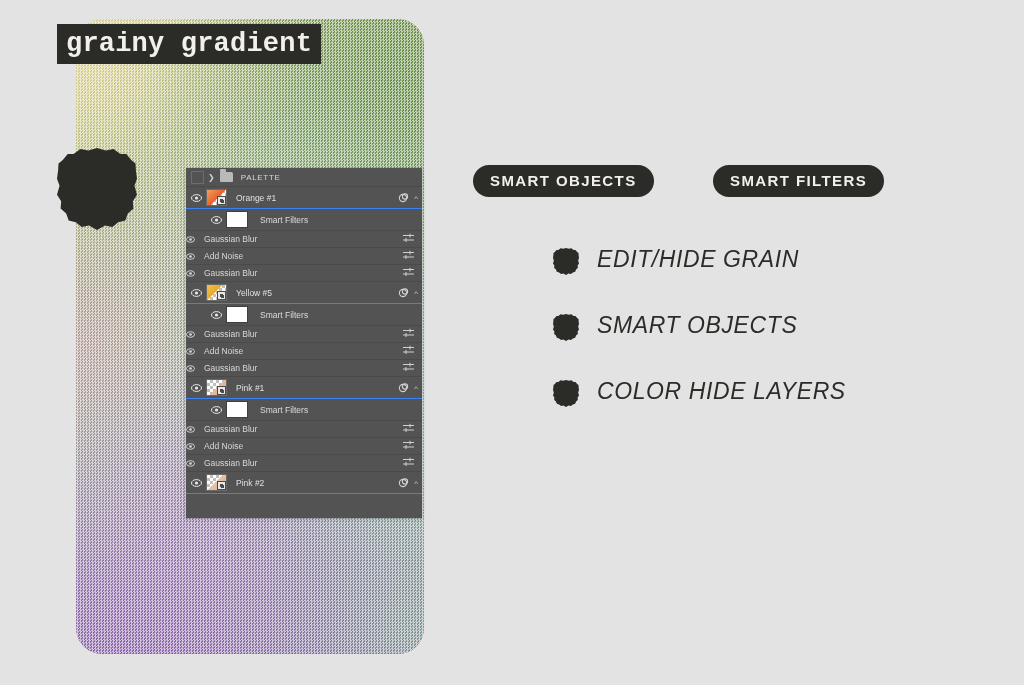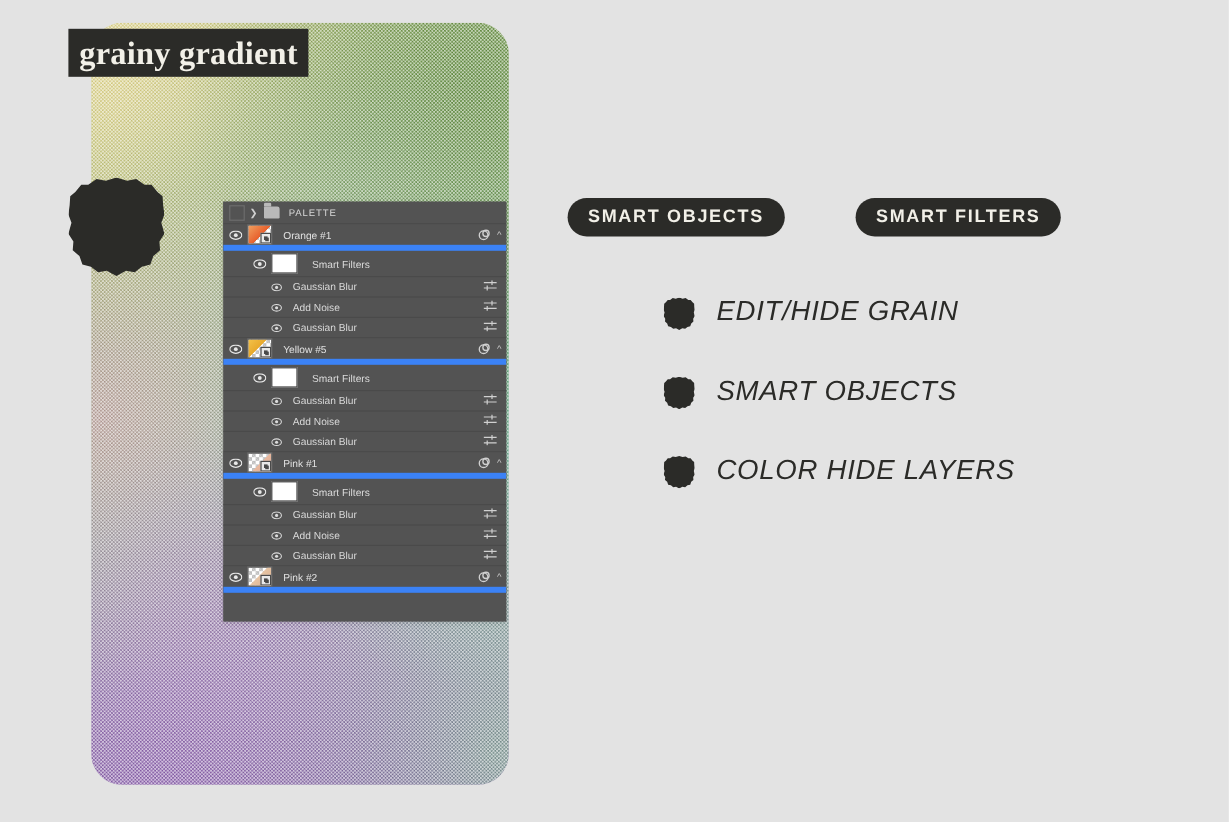--- a/index.html
+++ b/index.html
@@ -43,21 +43,21 @@
     background-image:
       repeating-linear-gradient(43deg,  rgba(255,255,255,.9) 0 1px, rgba(0,0,0,.9) 1px 2px),
       repeating-linear-gradient(133deg, rgba(255,255,255,.8) 0 1px, rgba(0,0,0,.8) 1px 2px);
     background-size:2px 2px, 2px 2px;
   }
 
   
   #title-block{ position:absolute; left:57px; top:24px; z-index:6; }
   .title-bar{
     background:#2b2b28; color:#f2f0e8; display:inline-block;
-    font-family:Liberation Serif, serif; font-weight:bold;
+    font-family:Liberation Mono, monospace; font-weight:bold;
     font-size:27px; line-height:1.0; letter-spacing:.2px;
     padding:7px 9px 6px 9px;
   }
   .title-row2{ display:flex; align-items:flex-end; }
   .title-hash{
     color:#2b2b28; font-family:"DejaVu Sans", sans-serif; font-weight:400;
     font-size:25px; line-height:1; padding:0 0 7px 9px; letter-spacing:1px;
   }
 
   
@@ -98,21 +98,21 @@
   .folder{
     width:13px; height:10px; background:#b9b9b9; border-radius:1px 2px 1px 1px;
     position:relative; flex:0 0 13px;
   }
   .folder::before{
     content:""; position:absolute; left:0; top:-3px; width:6px; height:3px;
     background:#b9b9b9; border-radius:1px 1px 0 0;
   }
   .pl-name{ margin-left:8px; letter-spacing:.7px; font-size:8px; color:#d8d8d8; }
 
-  .layer-row{ height:22px; border-bottom:5px solid #3b82f6; background:#535353;text-align:center; }
+  .layer-row{ height:22px; border-bottom:1px solid #3b82f6; background:#535353;text-align:center; }
   .thumb{
     width:21px; height:17px; flex:0 0 21px; position:relative; overflow:hidden;
     background-image:
       linear-gradient(45deg,#bfbfbf 25%,transparent 25%,transparent 75%,#bfbfbf 75%),
       linear-gradient(45deg,#bfbfbf 25%,#fff 25%,#fff 75%,#bfbfbf 75%);
     background-size:6px 6px; background-position:0 0,3px 3px;
     border:1px solid #6a6a6a;
   }
   .thumb .swatch{ position:absolute; inset:0; }
   .so-badge{
@@ -132,21 +132,21 @@
   }
   .fx-circle{ display:block; }
   .row-caret{ font-size:8px; color:#c8c8c8; }
 
   .sf-row{ height:22px; border-bottom:1px solid #4a4a4a; padding-left:20px; }
   .mask-thumb{
     width:22px; height:17px; background:#fff; border:1px solid #3f3f3f; flex:0 0 22px;
   }
   .sf-label{ margin-left:12px; font-size:8.5px; color:#dcdcdc; }
 
-  .filter-row{ height:17px; border-bottom:1px solid #4a4a4a; padding-left:40px; }
+  .filter-row{ height:17px; border-bottom:1px solid #4a4a4a; }
   .eye-sm{ width:14px; flex:0 0 14px; display:flex; align-items:center; }
   .filter-label{ margin-left:4px; font-size:8.5px; color:#d8d8d8; }
   .filter-icon{ position:absolute; right:8px; top:50%; transform:translateY(-50%); }
 
   
   .pill{
     position:absolute; background:#2b2b28; color:#f2f0e8;
     border-radius:20px; padding:7px 17px 8px 17px;
     font-size:15px; letter-spacing:1.4px; font-weight:bold;
     font-family:"Liberation Sans", sans-serif; white-space:nowrap;

